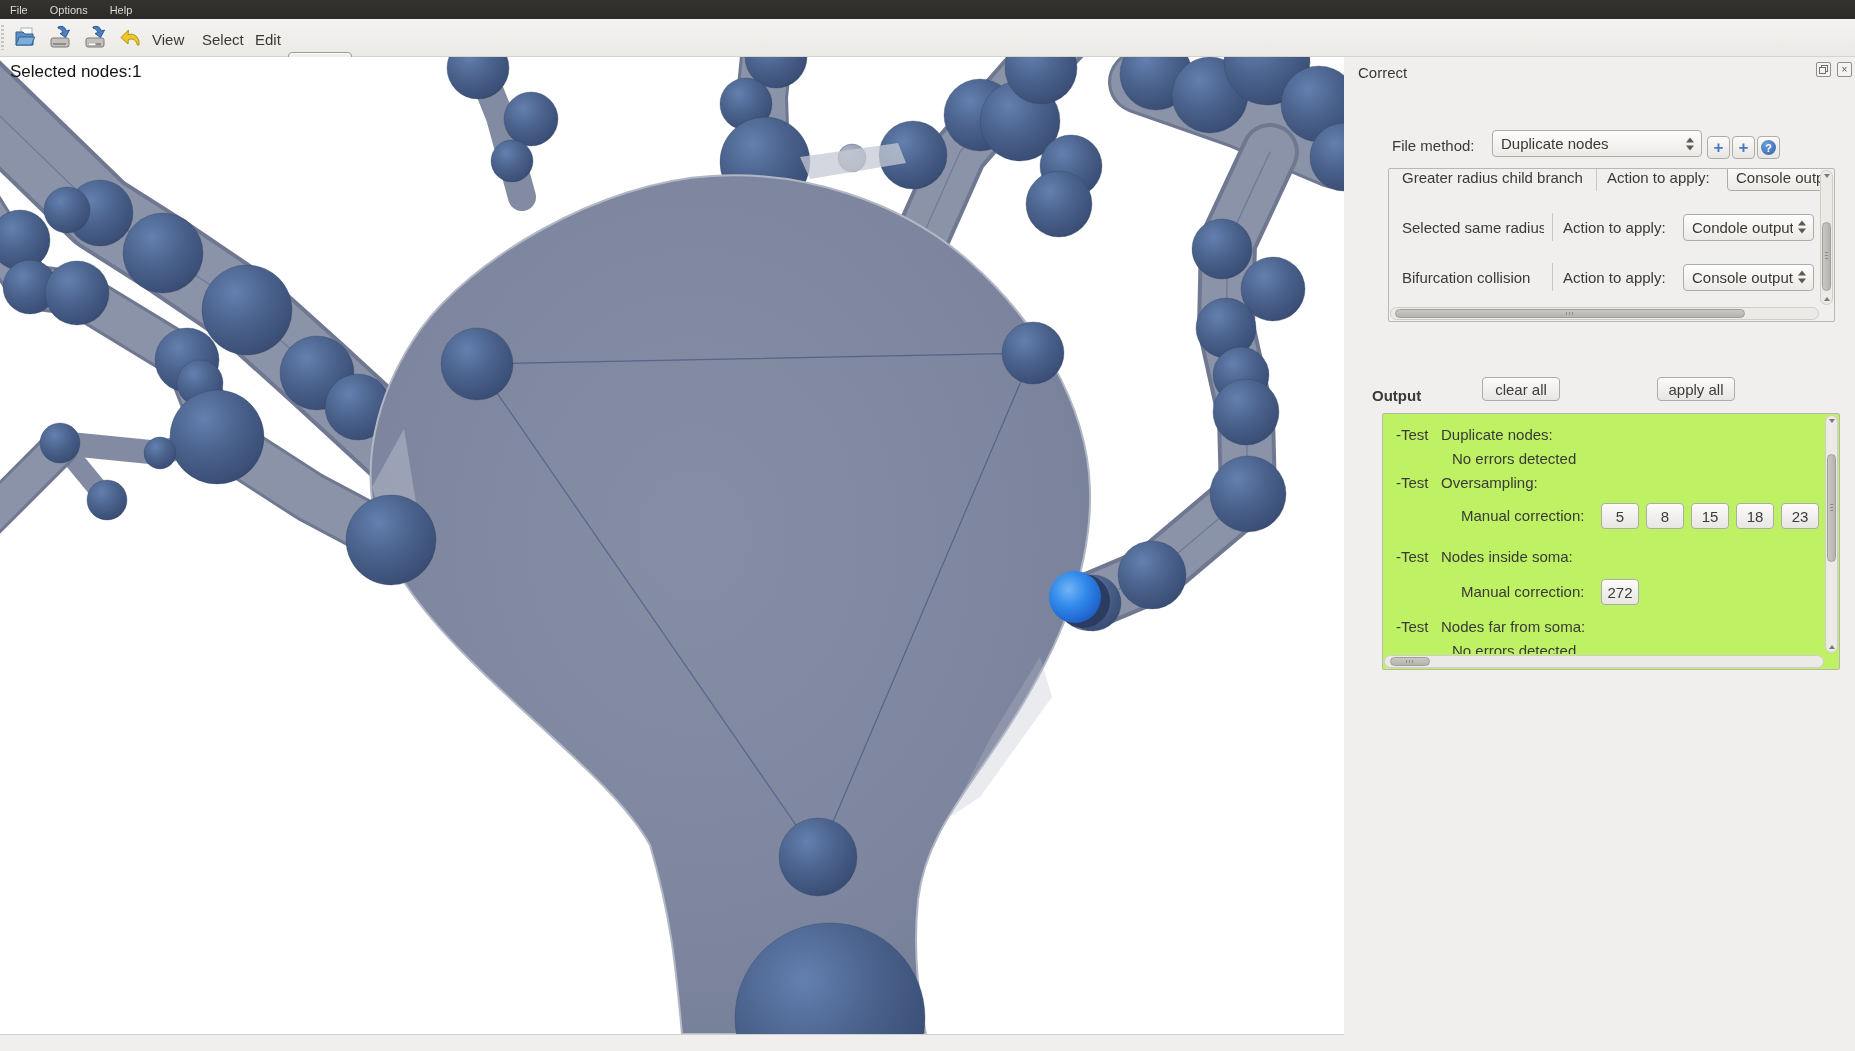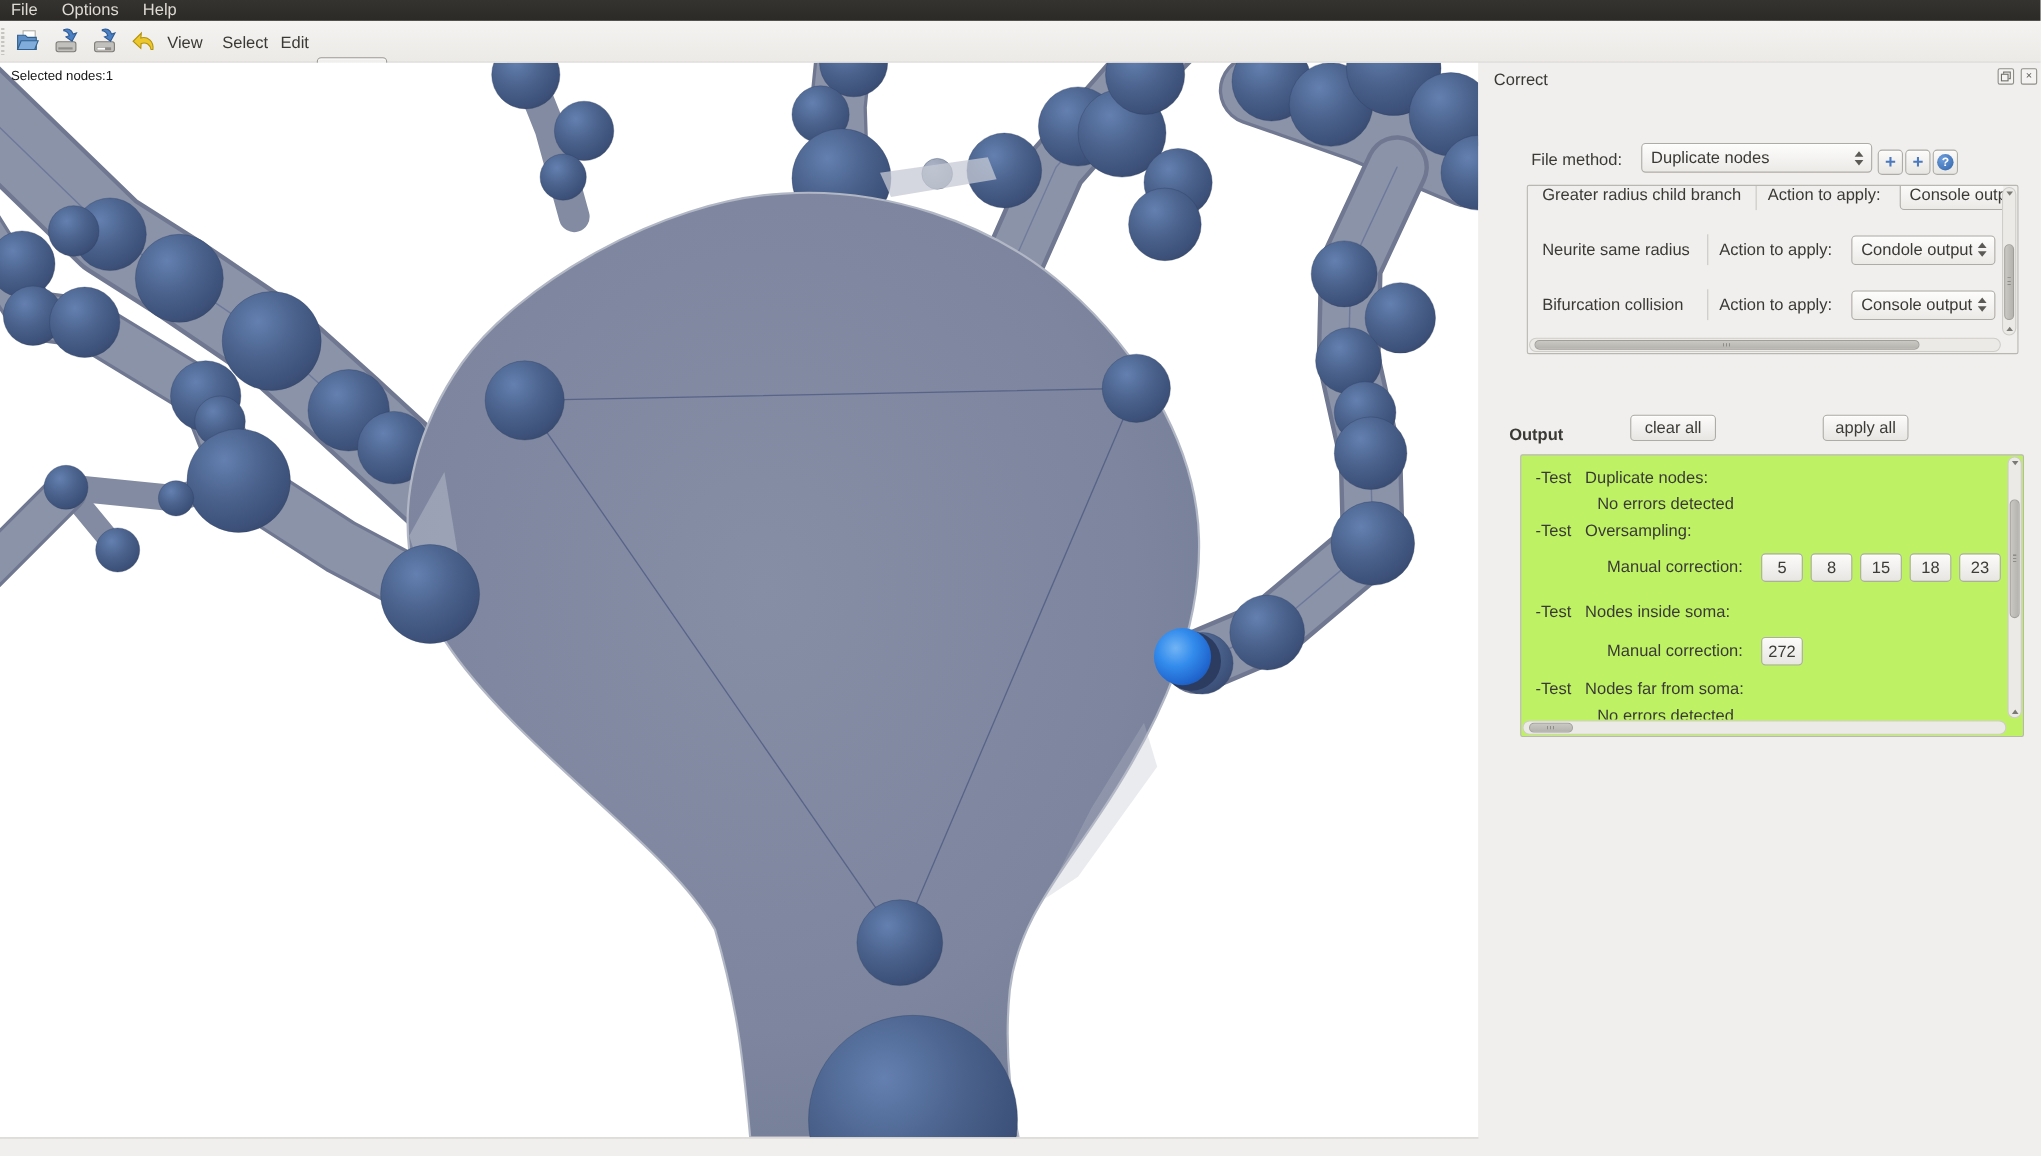--- a/index.html
+++ b/index.html
@@ -3,39 +3,39 @@
 <meta charset="utf-8">
 <style>
   * { margin:0; padding:0; box-sizing:border-box; }
   html,body { width:1855px; height:1051px; overflow:hidden; background:#f0efed;
     font-family:"Liberation Sans","DejaVu Sans",sans-serif; color:#3a3935; }
 
   
   .menubar { position:absolute; left:0; top:0; width:1855px; height:19px;
     background:linear-gradient(#34332f,#2b2a27); display:flex; align-items:center;
     padding-left:10px; gap:22px; }
-  .menubar .mitem { color:#dedad3; font-size:15px; cursor:default; }
+  .menubar .mitem { color:#dedad3; font-size:11px; cursor:default; }
 
   
   .toolbar { position:absolute; left:0; top:19px; width:1855px; height:38px;
     background:linear-gradient(#f4f3f1,#eceae7); border-bottom:1px solid #d5d3cf; }
   .tb-handle { position:absolute; left:1px; top:6px; bottom:6px; width:3px;
     background:repeating-linear-gradient(#c6c4c0 0 2px, transparent 2px 4px); }
   .tb-icon { position:absolute; top:5px; width:26px; height:26px; display:flex;
     align-items:center; justify-content:center; }
   .tb-label { position:absolute; top:12px; font-size:15px; color:#3a3935; }
   .tb-correct { position:absolute; left:288px; top:33px; width:64px; height:23px;
     border:1px solid #9d9b96; border-radius:4px; background:linear-gradient(#f2f1ef,#e5e3e0);
     box-shadow:inset 0 1px 0 rgba(255,255,255,.7); font-size:15px; color:#3a3935;
     display:flex; align-items:center; justify-content:center; }
 
   
   .viewport { position:absolute; left:0; top:57px; width:1344px; height:977px;
     background:#ffffff; overflow:hidden; }
-  .vp-status { position:absolute; left:10px; top:5px; font-size:12px; color:#151515; }
+  .vp-status { position:absolute; left:10px; top:5px; font-size:17px; color:#151515; }
 
   
   .status-strip { position:absolute; left:0; top:1034px; width:1855px; height:17px;
     background:#f0efed; border-top:1px solid #d2d0cc; }
 
   
   .panel { position:absolute; left:1344px; top:57px; width:511px; bottom:0;
     background:#f0efed; font-size:15px; }
   .panel-title { position:absolute; left:14px; top:7px; font-size:15px; color:#3a3935; }
   .dock-btn { position:absolute; top:5px; width:15px; height:15px; border:1px solid #8f8e89;
@@ -339,21 +339,21 @@
         <span class="row-sep"></span>
         <span class="row-action">Action to apply:</span>
         <span class="combo row-combo">
           <span class="ctext">Console output</span>
 
         </span>
 
       </div>
 
       <div class="test-row" style="top:36px">
-        <span class="row-name w2">Neurite same radius</span>
+        <span class="row-name w2">Selected same radius</span>
         <span class="row-sep"></span>
         <span class="row-action">Action to apply:</span>
         <span class="combo row-combo">
           <span class="ctext">Condole output</span>
           <span class="spin"></span>
         </span>
 
       </div>
 
       <div class="test-row" style="top:86px">

